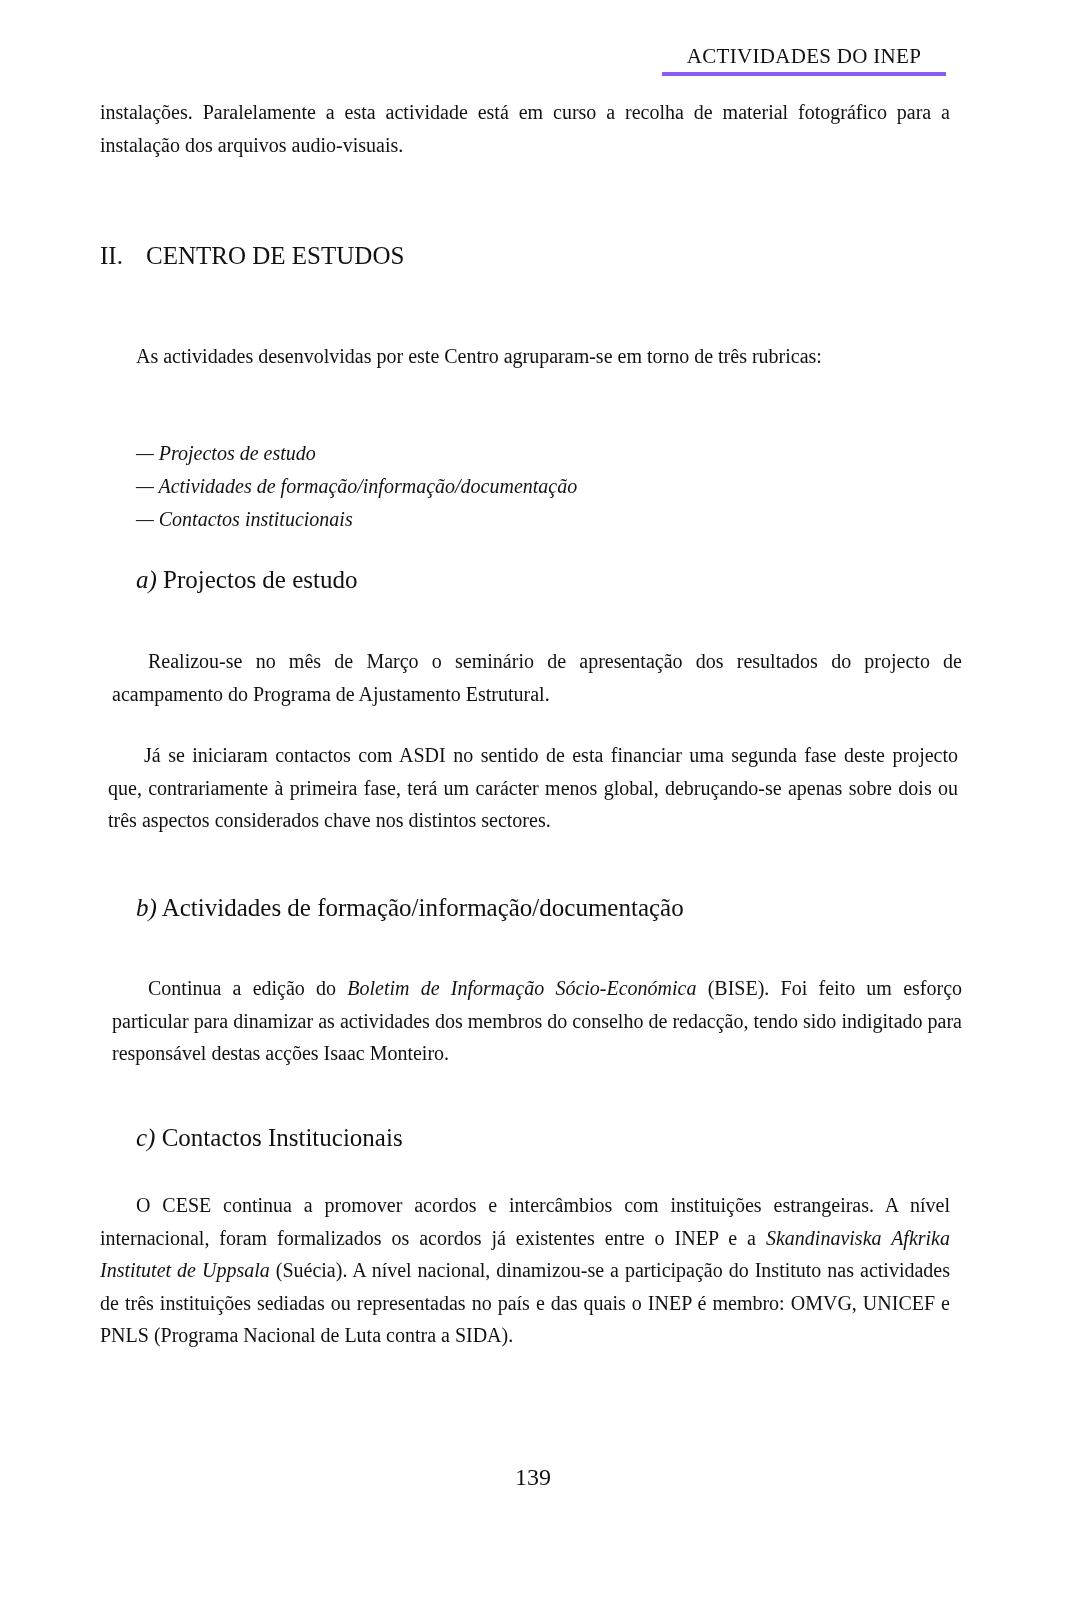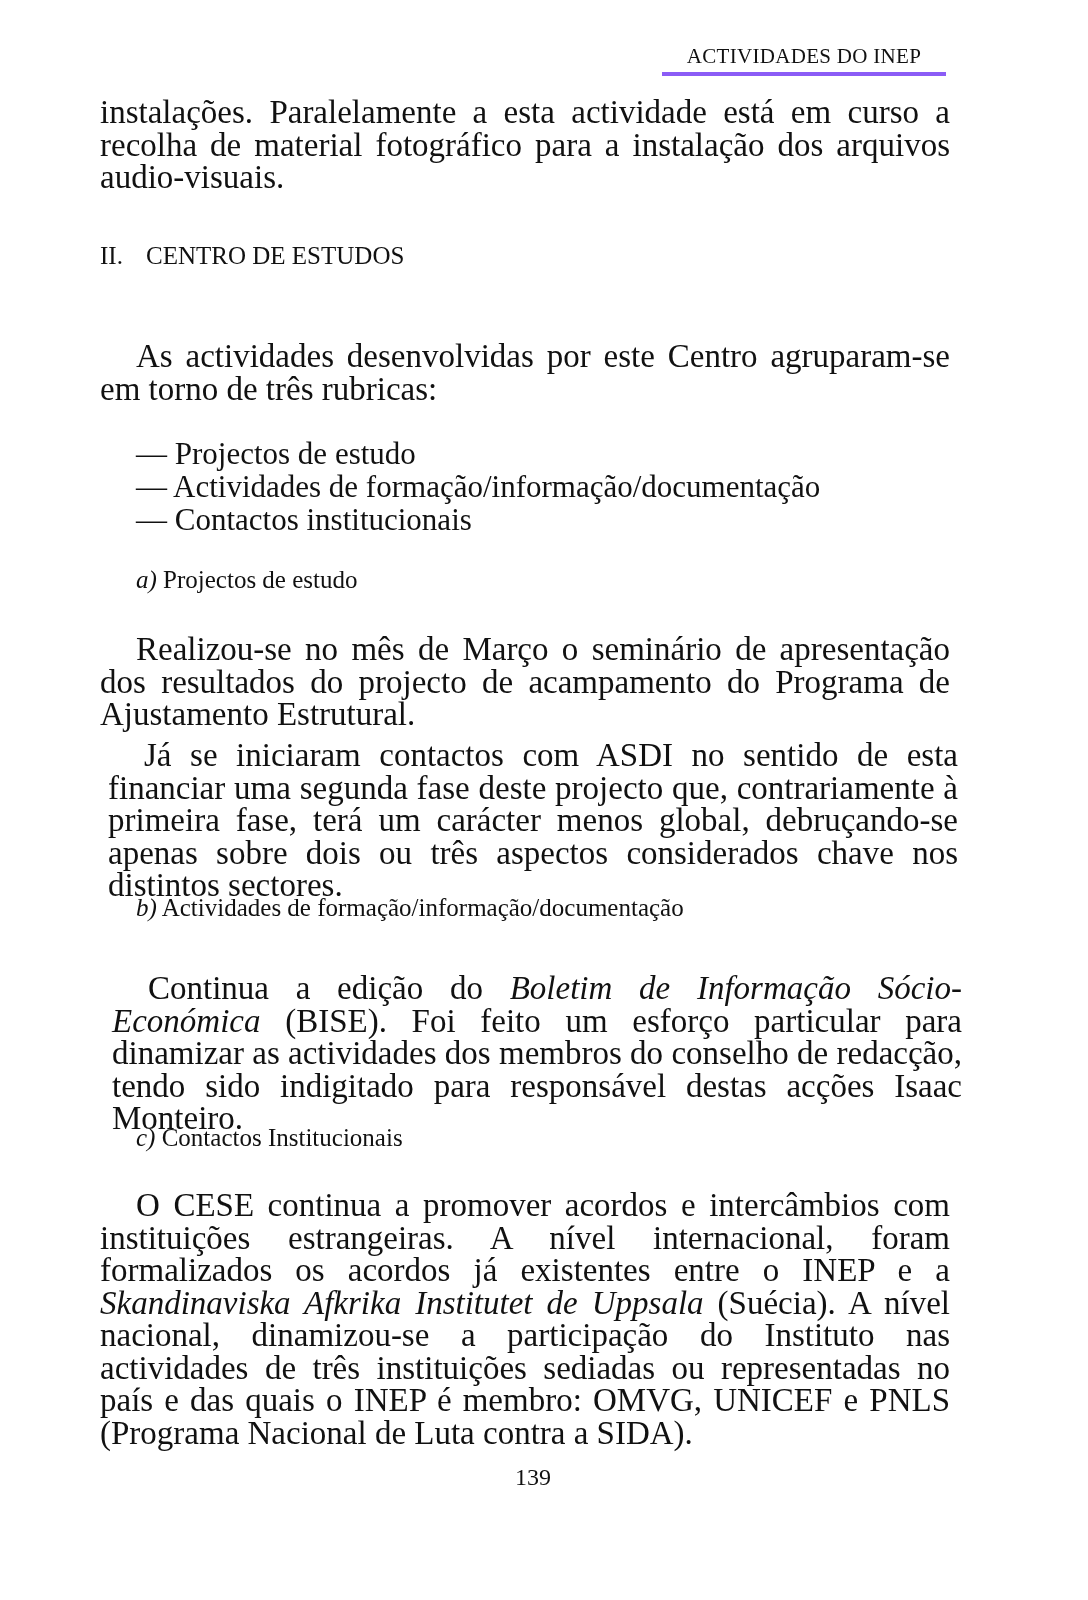--- a/index.html
+++ b/index.html
@@ -1,27 +1,27 @@
 <!DOCTYPE html>
 <html><head>
 <meta charset="utf-8">
 <style>
   html, body { margin: 0; padding: 0; background: #ffffff; }
   body { width: 1088px; height: 1600px; position: relative; overflow: hidden;
          font-family: "Liberation Serif", "DejaVu Serif", serif; color: #111; }
   .running-head { position: absolute; left: 662px; top: 44px; width: 284px;
          font-size: 21px; letter-spacing: 0.3px; text-align: center;
          border-bottom: 4px solid #8b5cf6; padding-bottom: 3px; font-weight: normal; }
-  .block { position: absolute; left: 100px; width: 850px; font-size: 33px; line-height: 32.5px; }
+  .block { position: absolute; left: 100px; width: 850px; font-size: 20px; line-height: 32.5px; }
   .just { text-align: justify; text-align-last: left; }
   .indent { text-indent: 36px; }
   .heading { position: absolute; left: 100px; top: 240px; font-size: 25px; line-height: 32px; }
   .heading .num { display: inline-block; width: 46px; }
   .heading .line2 { padding-left: 46px; }
-  .list { position: absolute; left: 136px; top: 437px; font-size: 31px; line-height: 33px; }
+  .list { position: absolute; left: 136px; top: 437px; font-size: 20px; line-height: 33px; font-style: italic; }
   .sub { position: absolute; left: 136px; font-size: 25px; }
   .sub i { font-style: italic; }
   .page-num { position: absolute; left: 0; width: 1066px; text-align: center; top: 1464px; font-size: 24px; }
   i { font-style: italic; }
 </style>
 </head>
 <body>
 
 <div class="running-head">ACTIVIDADES DO INEP</div>
 
@@ -37,21 +37,21 @@
   <div>— Projectos de estudo</div>
   <div>— Actividades de formação/informação/documentação</div>
   <div>— Contactos institucionais</div>
 </div>
 
 <div class="sub" style="top:566px;">
   <i>a)</i>
   <span>Projectos de estudo</span>
 </div>
 
-<p class="block just indent" style="top:633px; margin:0;">Realizou-se no mês de Março o seminário de apresentação dos resultados do projecto de acampamento do Programa de Ajustamento Estrutural.</p>
+<p class="block just indent" style="top:633px; margin:12px;">Realizou-se no mês de Março o seminário de apresentação dos resultados do projecto de acampamento do Programa de Ajustamento Estrutural.</p>
 <p class="block just indent" style="top:731px; margin:8px;">Já se iniciaram contactos com ASDI no sentido de esta financiar uma segunda fase deste projecto que, contrariamente à primeira fase, terá um carácter menos global, debruçando-se apenas sobre dois ou três aspectos considerados chave nos distintos sectores.</p>
 
 <div class="sub" style="top:894px;text-align:center;">
   <i>b)</i>
   <span>Actividades de formação/informação/documentação</span>
 </div>
 
 <p class="block just indent" style="top:960px; margin:12px;"><span>Continua a edição do </span><i>Boletim de Informação Sócio-Económica</i><span> (BISE). Foi feito um esforço particular para dinamizar as actividades dos membros do conselho de redacção, tendo sido indigitado para responsável destas acções Isaac Monteiro.</span></p>
 
 <div class="sub" style="top:1124px;">

